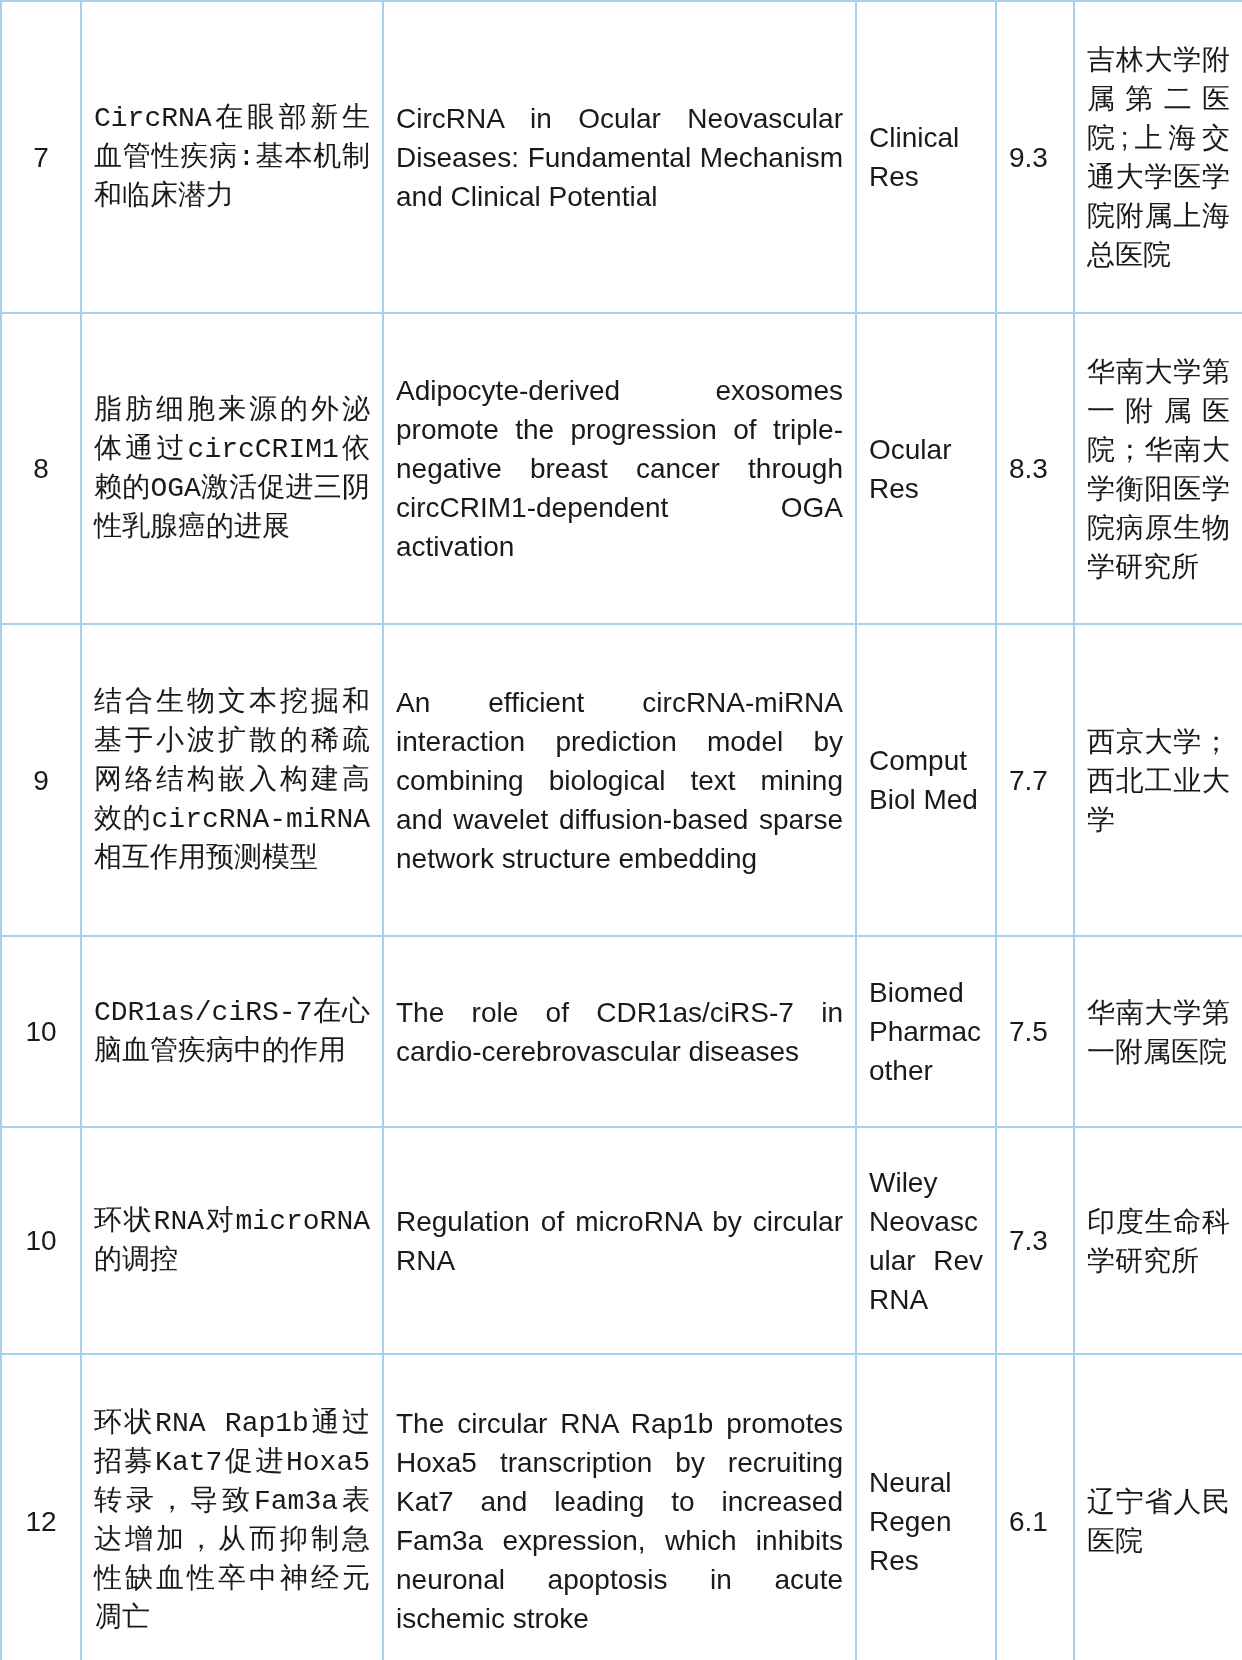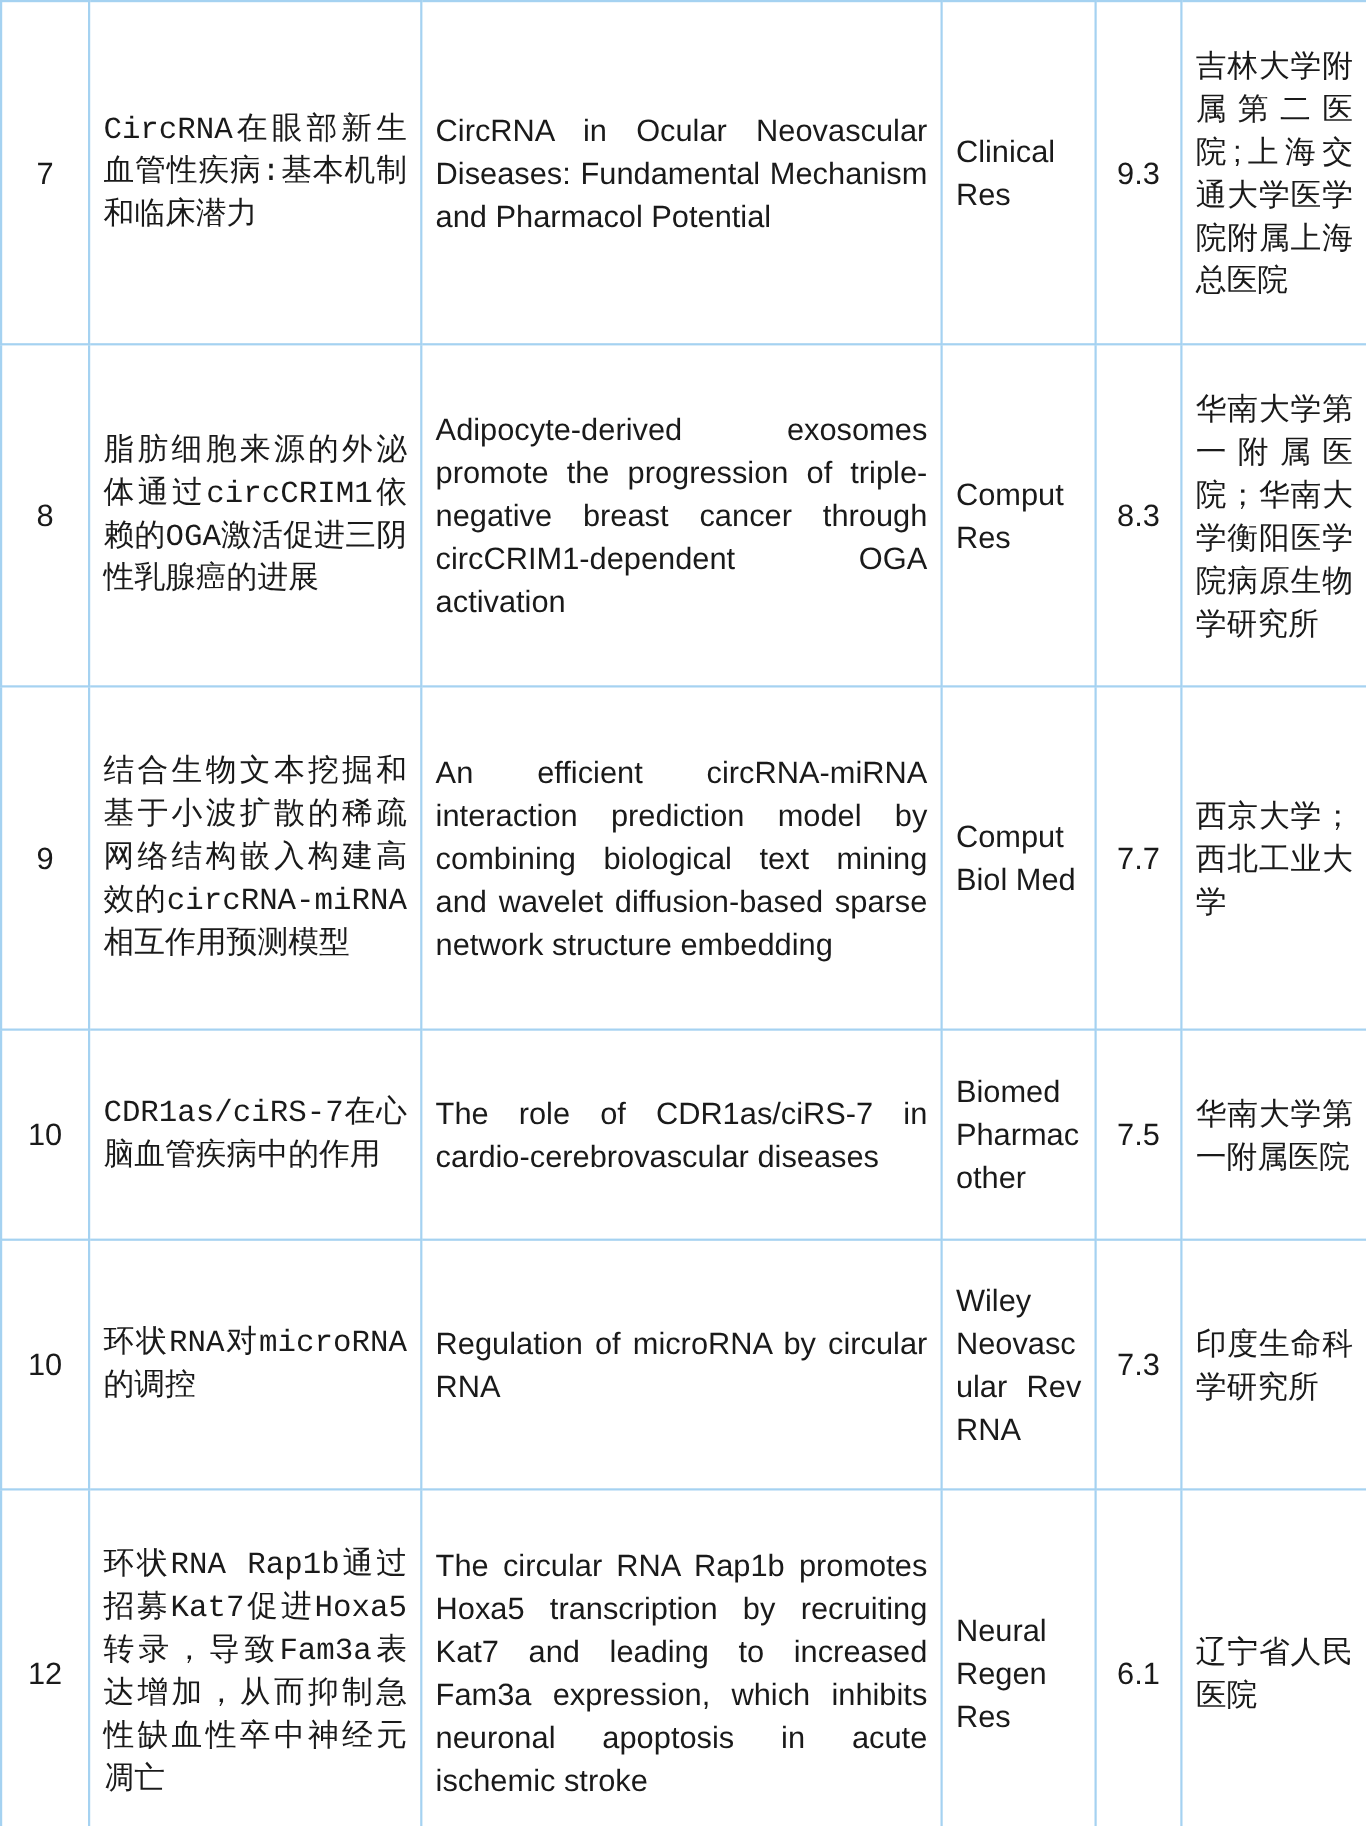--- a/index.html
+++ b/index.html
@@ -44,21 +44,21 @@
   td.c-en {
     text-align: justify;
     overflow-wrap: break-word;
   }
   td.c-journal {
     text-align: justify;
     word-break: break-word;
     overflow-wrap: anywhere;
   }
   td.c-if {
-    text-align: center;
+    text-align: left;
     margin-left: 10px;
   }
   td.c-inst {
     text-align: justify;
     overflow-wrap: break-word;
     border-radius: 30px;
   }
 </style>
 </head>
 <body style="background: rgb(255, 255, 255);">
@@ -69,30 +69,30 @@
     <col style="width:302px">
     <col style="width:473px">
     <col style="width:140px">
     <col style="width:78px">
     <col style="width:169px">
   </colgroup>
   <tbody>
     <tr class="r7">
       <td class="c-no">7</td>
       <td class="c-zh">CircRNA在眼部新生血管性疾病:基本机制和临床潜力</td>
-      <td class="c-en">CircRNA in Ocular Neovascular Diseases: Fundamental Mechanism and Pharmacol Potential</td>
+      <td class="c-en">CircRNA in Ocular Neovascular Diseases: Fundamental Mechanism and Clinical Potential</td>
       <td class="c-journal">Clinical Res</td>
       <td class="c-if">9.3</td>
       <td class="c-inst">吉林大学附属第二医院;上海交通大学医学院附属上海总医院</td>
     </tr>
     <tr class="r8">
       <td class="c-no">8</td>
       <td class="c-zh">脂肪细胞来源的外泌体通过circCRIM1依赖的OGA激活促进三阴性乳腺癌的进展</td>
       <td class="c-en">Adipocyte-derived exosomes promote the progression of triple-negative breast cancer through circCRIM1-dependent OGA activation</td>
-      <td class="c-journal">Comput Res</td>
+      <td class="c-journal">Ocular Res</td>
       <td class="c-if">8.3</td>
       <td class="c-inst">华南大学第一附属医院；华南大学衡阳医学院病原生物学研究所</td>
     </tr>
     <tr class="r9">
       <td class="c-no">9</td>
       <td class="c-zh">结合生物文本挖掘和基于小波扩散的稀疏网络结构嵌入构建高效的circRNA-miRNA相互作用预测模型</td>
       <td class="c-en">An efficient circRNA-miRNA interaction prediction model by combining biological text mining and wavelet diffusion-based sparse network structure embedding</td>
       <td class="c-journal">Comput Biol Med</td>
       <td class="c-if">7.7</td>
       <td class="c-inst">西京大学；西北工业大学</td>

